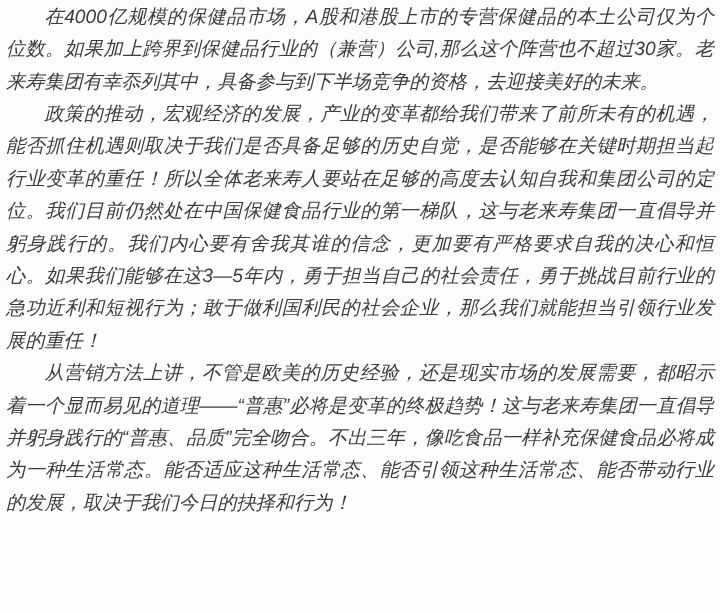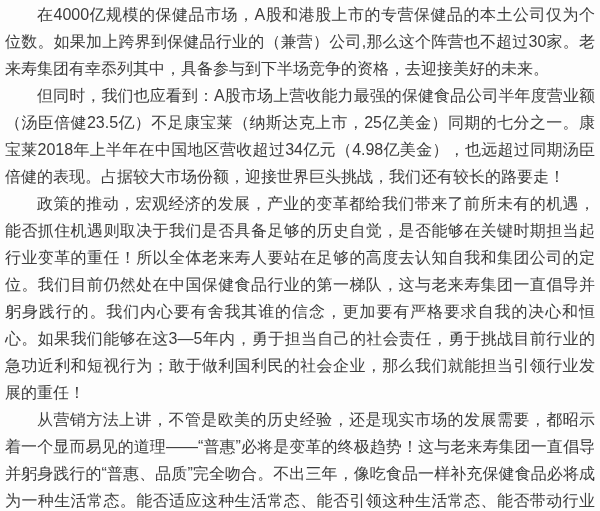--- a/index.html
+++ b/index.html
@@ -18,23 +18,23 @@
     font-size: 16px;
     line-height: 27px;
     color: #3c3c3c;
   }
   .doc p {
     margin: 0;
     text-indent: 2em;
     text-align: justify;
     text-justify: inter-ideograph;
     word-break: break-all;
+    font-style: italic;
   }
 </style>
 </head>
 <body>
 
 <div class="doc">
   <p>在4000亿规模的保健品市场，A股和港股上市的专营保健品的本土公司仅为个位数。如果加上跨界到保健品行业的（兼营）公司,那么这个阵营也不超过30家。老来寿集团有幸忝列其中，具备参与到下半场竞争的资格，去迎接美好的未来。</p>
-  <p>但同时，我们也应看到：A股市场上营收能力最强的保健食品公司半年度营业额（汤臣倍健23.5亿）不足康宝莱（纳斯达克上市，25亿美金）同期的七分之一。康宝莱2018年上半年在中国地区营收超过34亿元（4.98亿美金），也远超过同期汤臣倍健的表现。占据较大市场份额，迎接世界巨头挑战，我们还有较长的路要走！</p>
   <p>政策的推动，宏观经济的发展，产业的变革都给我们带来了前所未有的机遇，能否抓住机遇则取决于我们是否具备足够的历史自觉，是否能够在关键时期担当起行业变革的重任！所以全体老来寿人要站在足够的高度去认知自我和集团公司的定位。我们目前仍然处在中国保健食品行业的第一梯队，这与老来寿集团一直倡导并躬身践行的。我们内心要有舍我其谁的信念，更加要有严格要求自我的决心和恒心。如果我们能够在这3—5年内，勇于担当自己的社会责任，勇于挑战目前行业的急功近利和短视行为；敢于做利国利民的社会企业，那么我们就能担当引领行业发展的重任！</p>
   <p>从营销方法上讲，不管是欧美的历史经验，还是现实市场的发展需要，都昭示着一个显而易见的道理——“普惠”必将是变革的终极趋势！这与老来寿集团一直倡导并躬身践行的“普惠、品质”完全吻合。不出三年，像吃食品一样补充保健食品必将成为一种生活常态。能否适应这种生活常态、能否引领这种生活常态、能否带动行业的发展，取决于我们今日的抉择和行为！</p>
 </div>
 
 </body></html>

